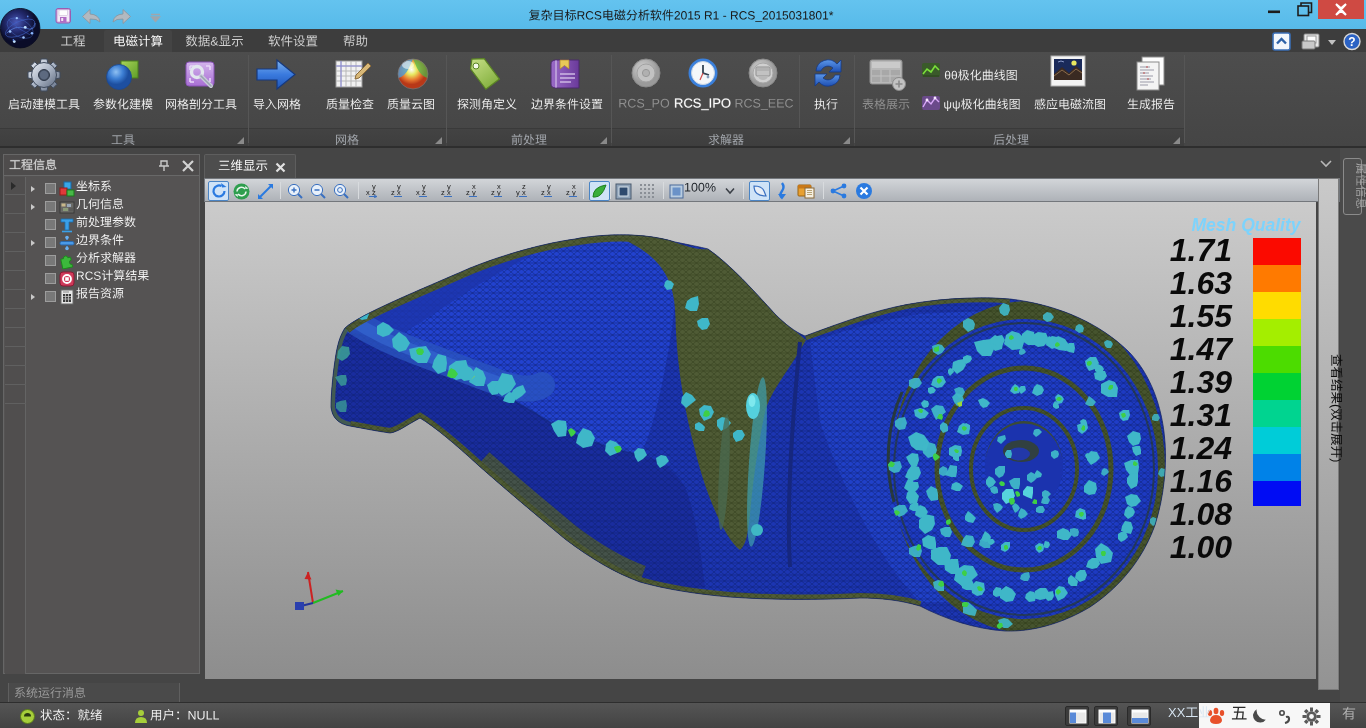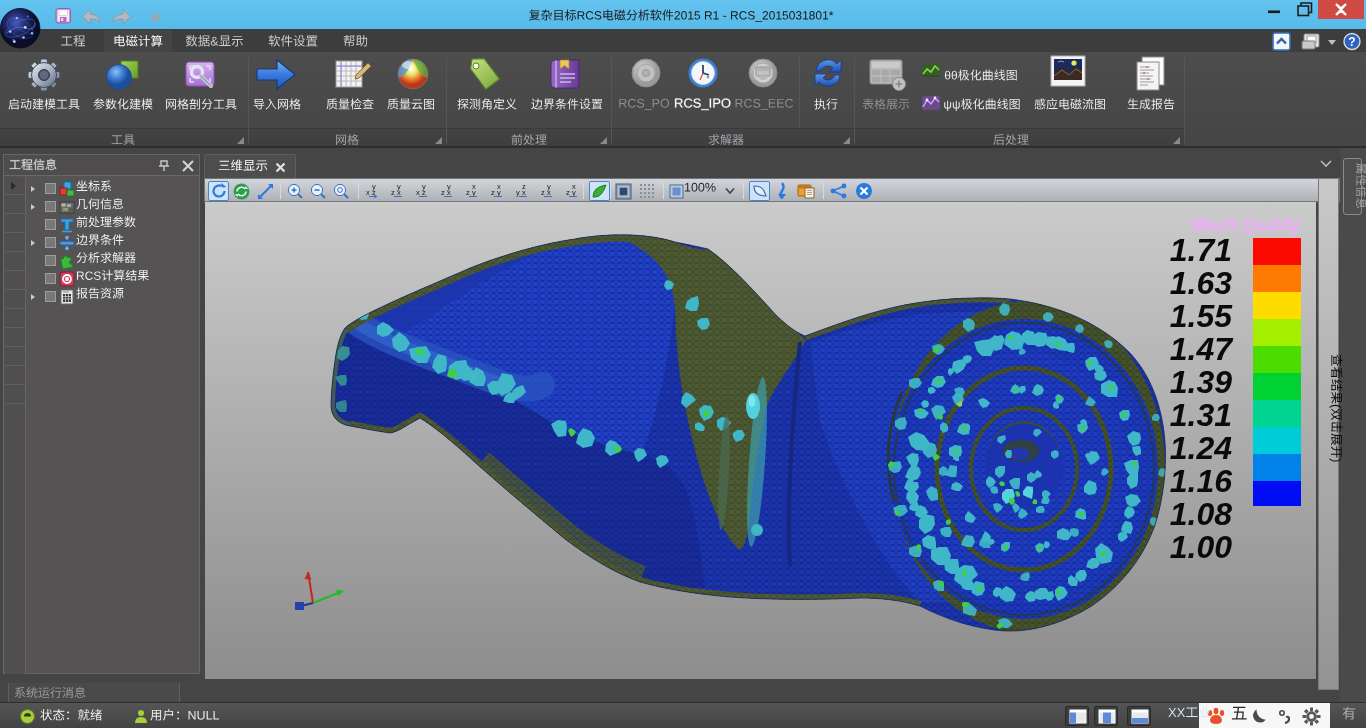--- a/index.html
+++ b/index.html
@@ -813,21 +813,21 @@
           <path d="M308 570 l-3.5 7 7 0.5 Z" fill="#cc2222" stroke="none"></path>
           <path d="M313 601 L343 589" stroke="#22bb22"></path>
           <path d="M343 589 l-7.5 -1.5 3 6.5 Z" fill="#22bb22" stroke="none"></path>
           <path d="M313 601 L297 605" stroke="#223399"></path>
           <rect x="295" y="600" width="9" height="8" fill="#2a3fae" stroke="none"></rect>
         </g>
       </svg>
     </div>
 
  <div class="abs" style="left:1188px;top:54px;width:128px;height:300px;z-index:4">
-  <div style="position:absolute;left:0px;top:13px;width:116px;text-align:center;font-style:italic;font-weight:bold;font-size:17.5px;letter-spacing:0px;color:#f0abfc">Mesh Quality</div>
+  <div style="position:absolute;left:0px;top:13px;width:116px;text-align:center;font-style:italic;font-weight:bold;font-size:17.5px;letter-spacing:0px;color:#7dd3fc">Mesh Quality</div>
   <div style="position:absolute;right:84px;top:32px;text-align:right;font-style:italic;font-weight:bold;font-size:32px;line-height:33px;color:#0a0a0a">1.71<br>1.63<br>1.55<br>1.47<br>1.39<br>1.31<br>1.24<br>1.16<br>1.08<br>1.00</div>
   <svg style="position:absolute;left:65px;top:36px" width="48" height="268" viewBox="0 0 48 268">
    <rect x="0" y="0" width="48" height="27" fill="#fb0a00"></rect>
    <rect x="0" y="27" width="48" height="27" fill="#ff7a00"></rect>
    <rect x="0" y="54" width="48" height="27" fill="#ffdc00"></rect>
    <rect x="0" y="81" width="48" height="27" fill="#a4ee00"></rect>
    <rect x="0" y="108" width="48" height="27" fill="#4cdc00"></rect>
    <rect x="0" y="135" width="48" height="27" fill="#00d233"></rect>
    <rect x="0" y="162" width="48" height="27" fill="#00d490"></rect>
    <rect x="0" y="189" width="48" height="27" fill="#00ccd8"></rect>

